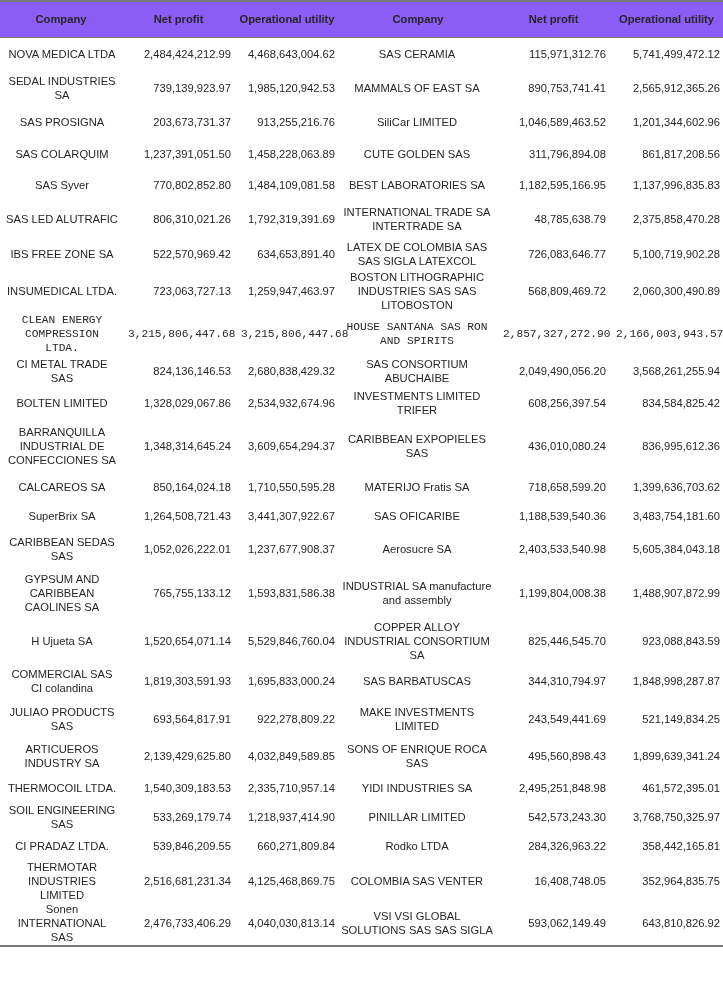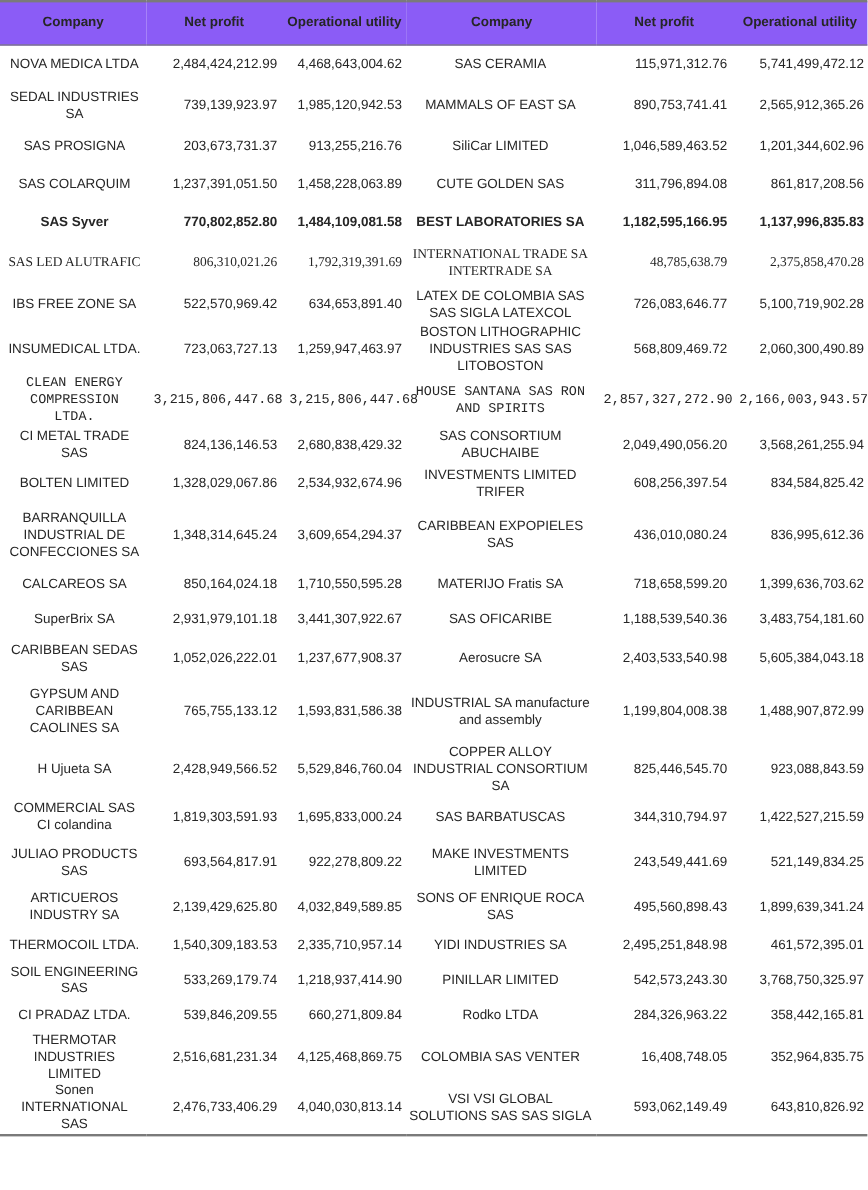--- a/index.html
+++ b/index.html
@@ -108,29 +108,29 @@
         <td class="num ou2">1,201,344,602.96</td>
       </tr>
       <tr style="height: 32px;">
         <td class="name">SAS COLARQUIM</td>
         <td class="num">1,237,391,051.50</td>
         <td class="num">1,458,228,063.89</td>
         <td class="name name2">CUTE GOLDEN SAS</td>
         <td class="num">311,796,894.08</td>
         <td class="num ou2">861,817,208.56</td>
       </tr>
-      <tr style="height: 31px; font-weight: bold;">
+      <tr style="height: 31px;">
         <td class="name">SAS Syver</td>
         <td class="num">770,802,852.80</td>
         <td class="num">1,484,109,081.58</td>
         <td class="name name2">BEST LABORATORIES SA</td>
         <td class="num">1,182,595,166.95</td>
         <td class="num ou2">1,137,996,835.83</td>
       </tr>
-      <tr style="height: 37px; font-family: Liberation Serif, serif;">
+      <tr style="height: 37px;">
         <td class="name">SAS LED ALUTRAFIC</td>
         <td class="num">806,310,021.26</td>
         <td class="num">1,792,319,391.69</td>
         <td class="name name2">INTERNATIONAL TRADE SA INTERTRADE SA</td>
         <td class="num">48,785,638.79</td>
         <td class="num ou2">2,375,858,470.28</td>
       </tr>
       <tr style="height: 32px;">
         <td class="name">IBS FREE ZONE SA</td>
         <td class="num">522,570,969.42</td>
@@ -182,21 +182,21 @@
       <tr style="height: 28px;">
         <td class="name">CALCAREOS SA</td>
         <td class="num">850,164,024.18</td>
         <td class="num">1,710,550,595.28</td>
         <td class="name name2">MATERIJO Fratis SA</td>
         <td class="num">718,658,599.20</td>
         <td class="num ou2">1,399,636,703.62</td>
       </tr>
       <tr style="height: 31px;">
         <td class="name">SuperBrix SA</td>
-        <td class="num">2,931,979,101.18</td>
+        <td class="num">1,264,508,721.43</td>
         <td class="num">3,441,307,922.67</td>
         <td class="name name2">SAS OFICARIBE</td>
         <td class="num">1,188,539,540.36</td>
         <td class="num ou2">3,483,754,181.60</td>
       </tr>
       <tr style="height: 34px;">
         <td class="name">CARIBBEAN SEDAS SAS</td>
         <td class="num">1,052,026,222.01</td>
         <td class="num">1,237,677,908.37</td>
         <td class="name name2">Aerosucre SA</td>
@@ -206,33 +206,33 @@
       <tr style="height: 54px;">
         <td class="name">GYPSUM AND CARIBBEAN CAOLINES SA</td>
         <td class="num">765,755,133.12</td>
         <td class="num">1,593,831,586.38</td>
         <td class="name name2">INDUSTRIAL SA manufacture and assembly</td>
         <td class="num">1,199,804,008.38</td>
         <td class="num ou2">1,488,907,872.99</td>
       </tr>
       <tr style="height: 31px;">
         <td class="name">H Ujueta SA</td>
-        <td class="num">2,428,949,566.52</td>
+        <td class="num">1,520,654,071.14</td>
         <td class="num">5,529,846,760.04</td>
         <td class="name name2">COPPER ALLOY INDUSTRIAL CONSORTIUM SA</td>
         <td class="num">825,446,545.70</td>
         <td class="num ou2">923,088,843.59</td>
       </tr>
       <tr style="height: 38px;">
         <td class="name">COMMERCIAL SAS CI colandina</td>
         <td class="num">1,819,303,591.93</td>
         <td class="num">1,695,833,000.24</td>
         <td class="name name2">SAS BARBATUSCAS</td>
         <td class="num">344,310,794.97</td>
-        <td class="num ou2">1,422,527,215.59</td>
+        <td class="num ou2">1,848,998,287.87</td>
       </tr>
       <tr style="height: 38px; margin-top: 23px;">
         <td class="name">JULIAO PRODUCTS SAS</td>
         <td class="num">693,564,817.91</td>
         <td class="num">922,278,809.22</td>
         <td class="name name2">MAKE INVESTMENTS LIMITED</td>
         <td class="num">243,549,441.69</td>
         <td class="num ou2">521,149,834.25</td>
       </tr>
       <tr style="height: 37px;">

